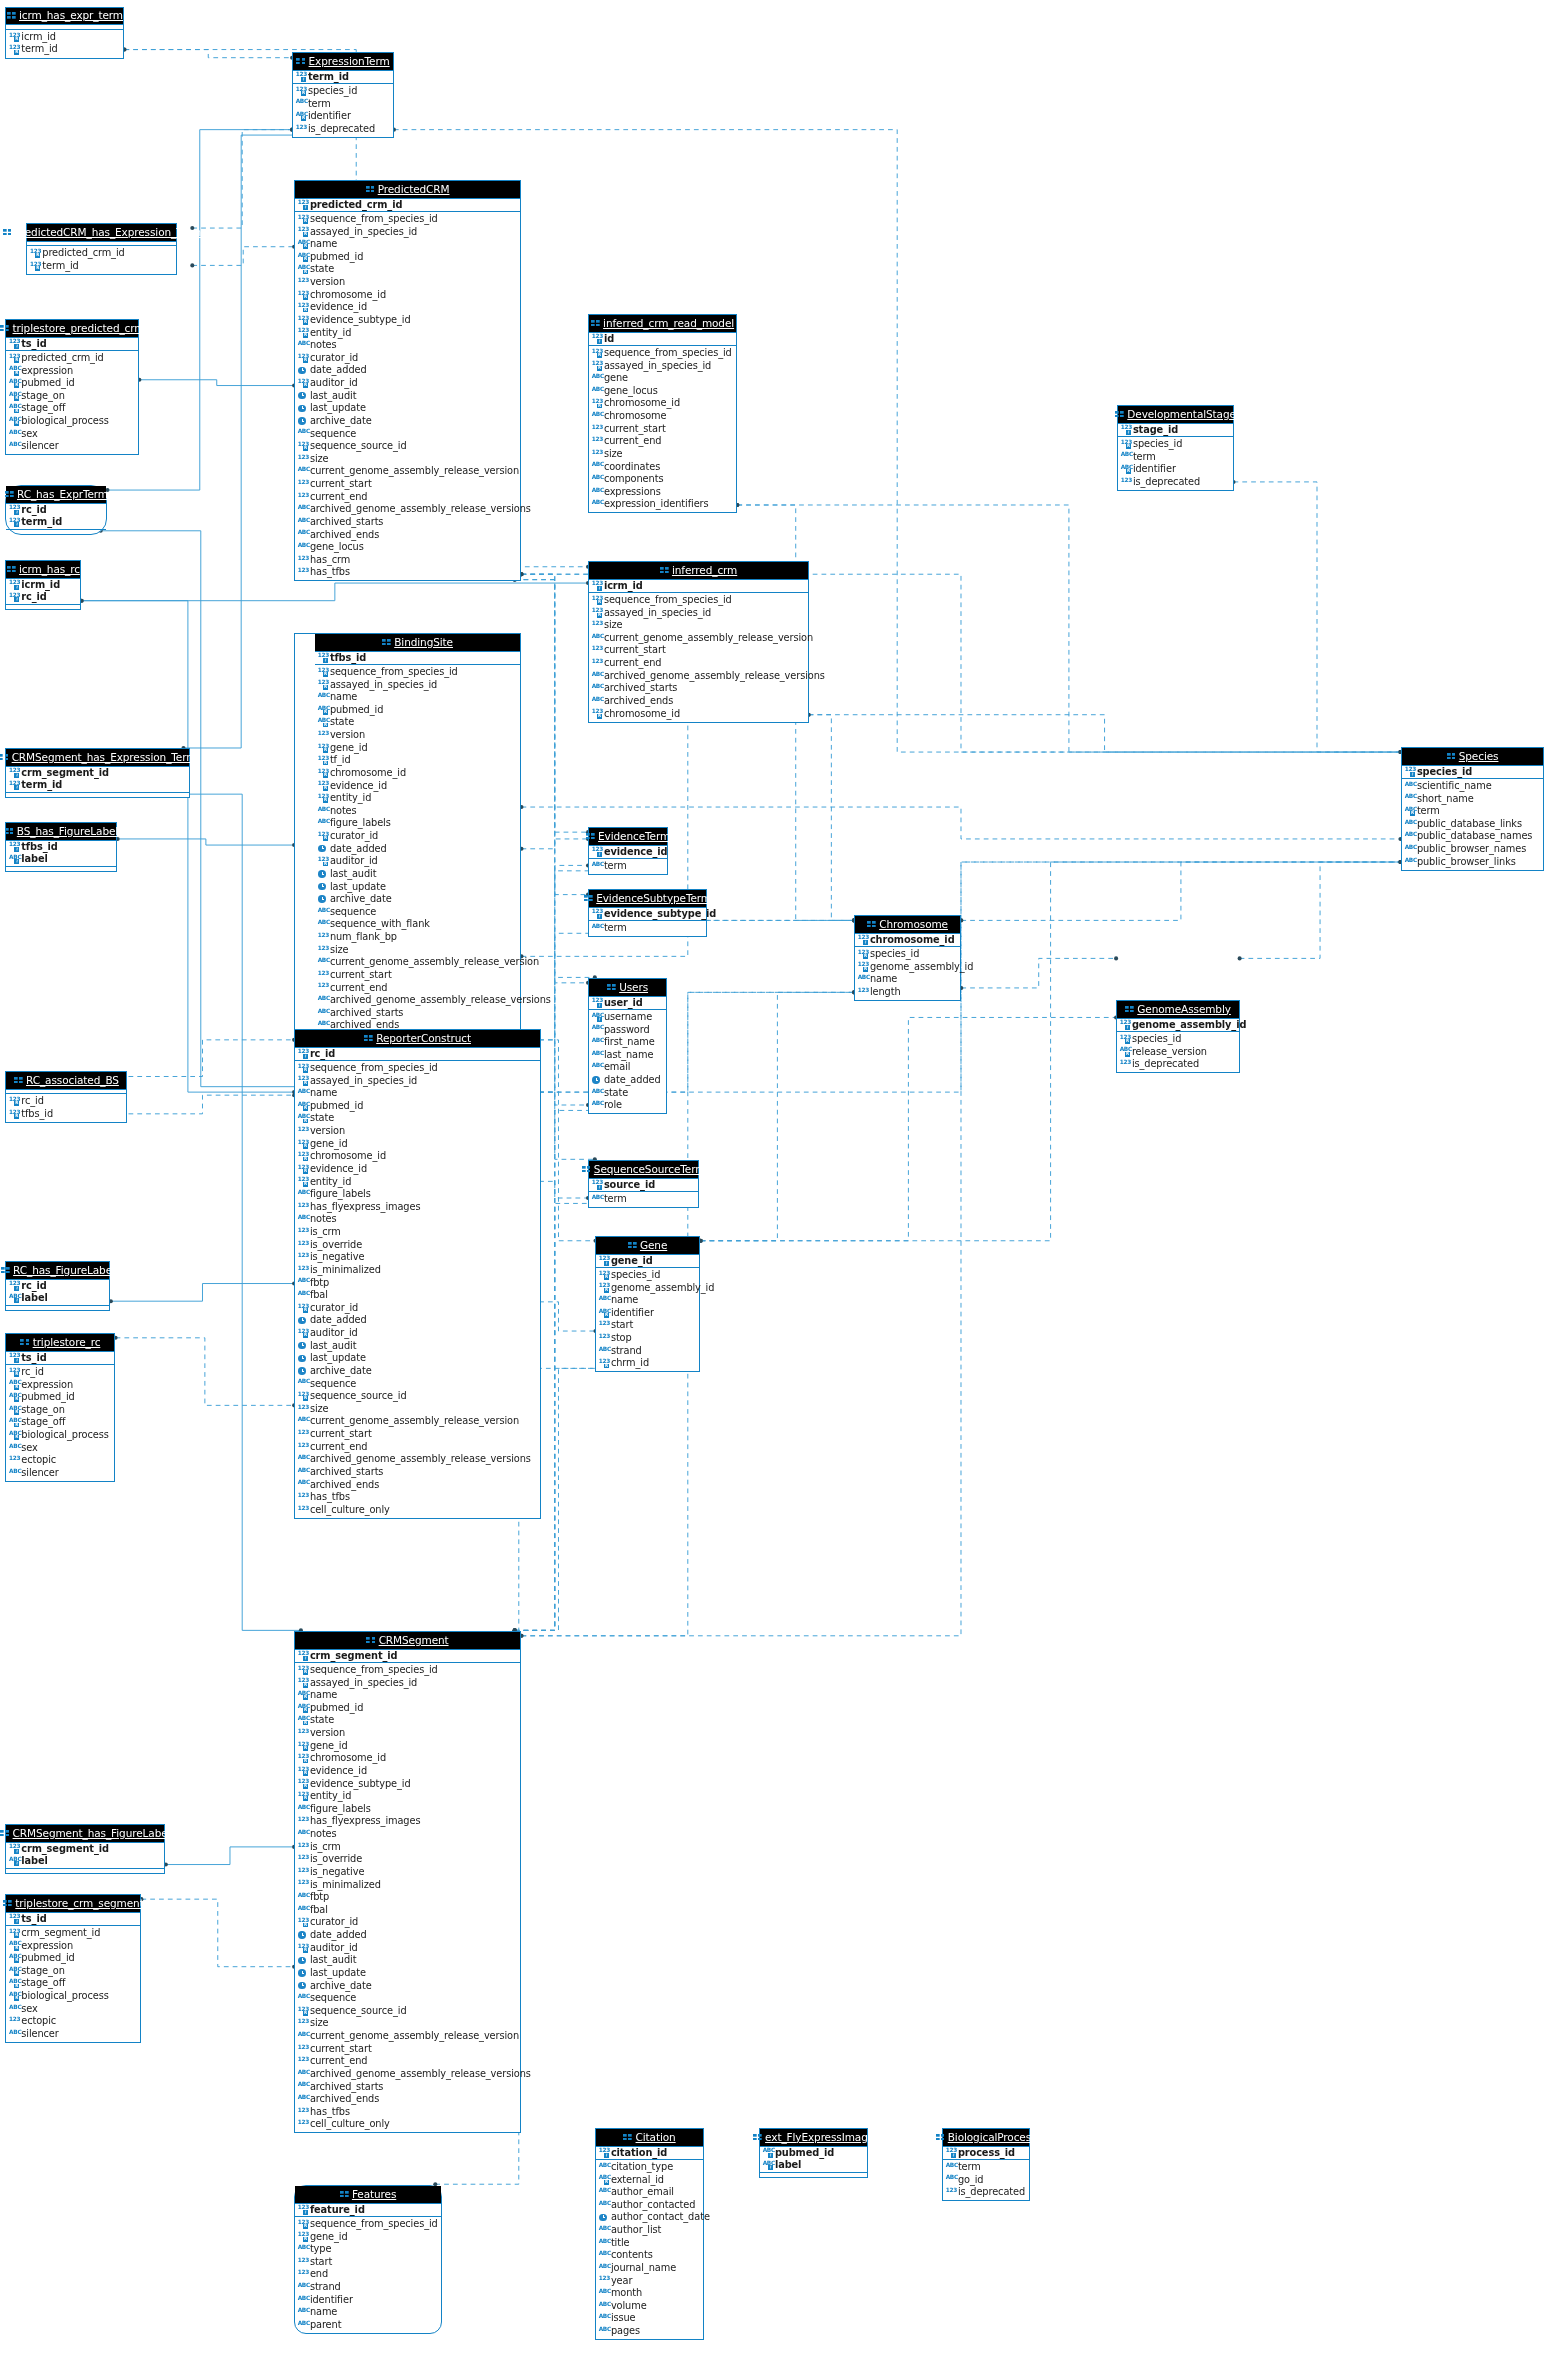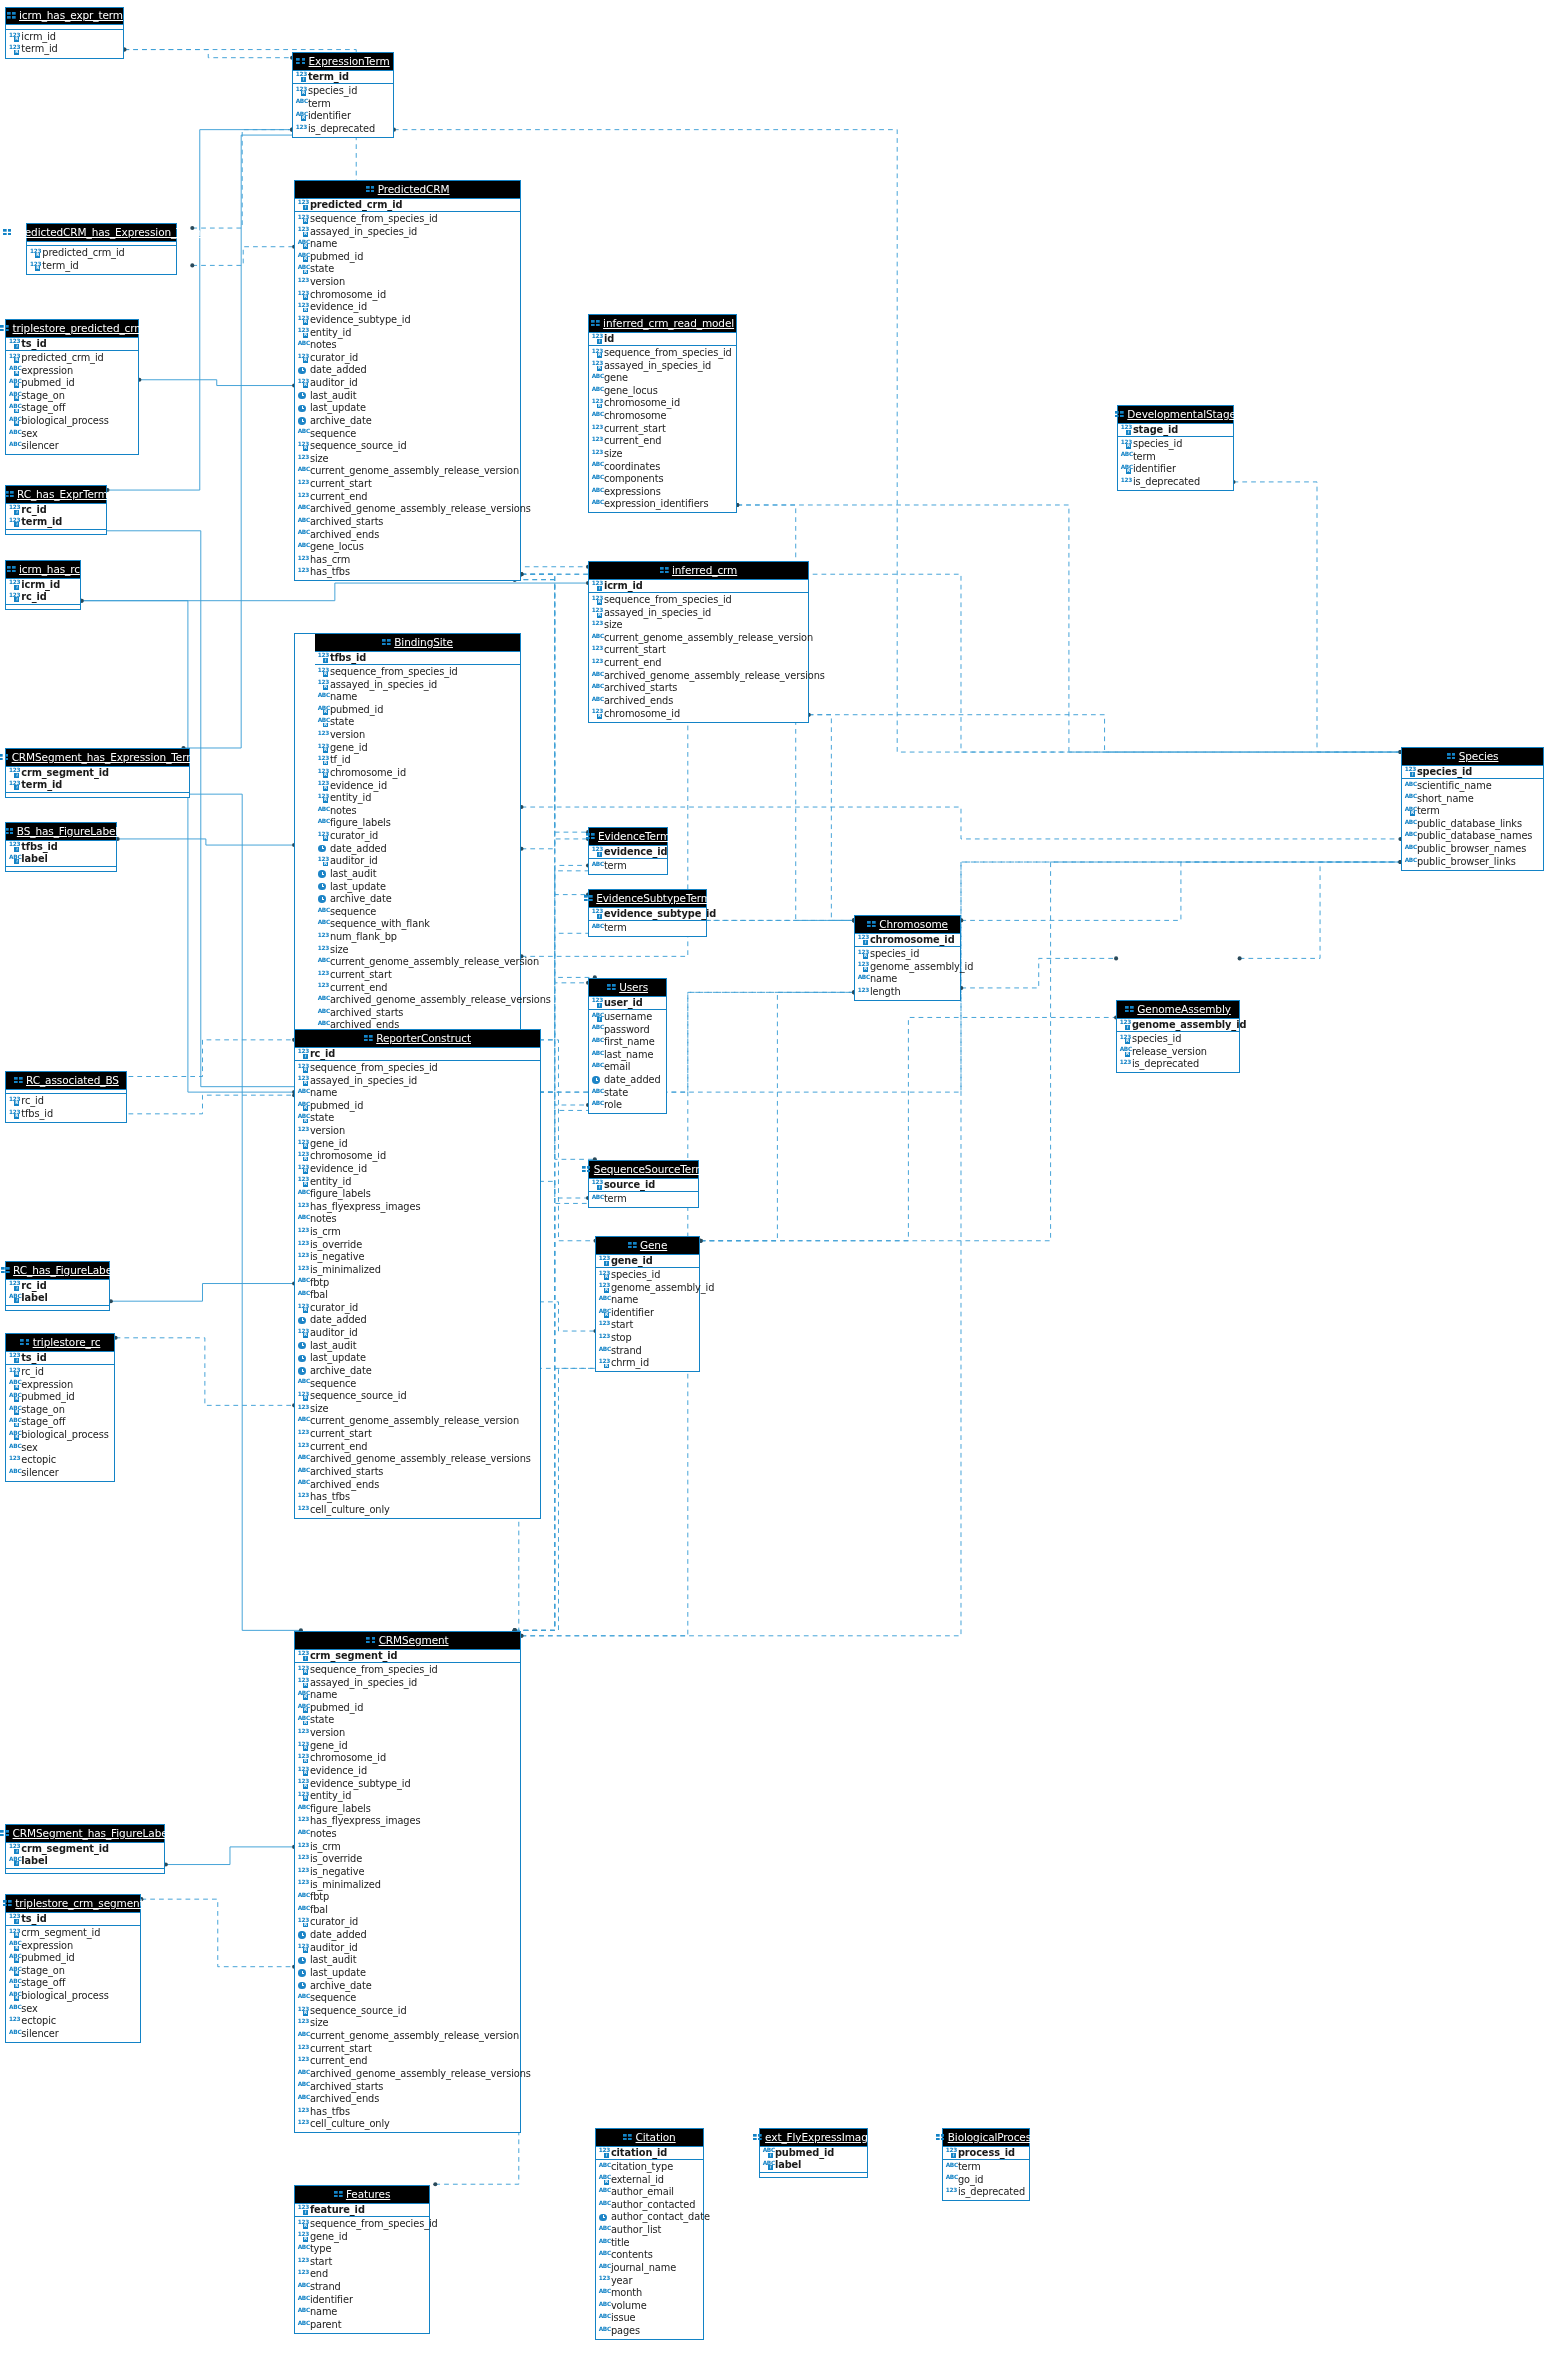--- a/index.html
+++ b/index.html
@@ -614,21 +614,21 @@
           <span class="nm">sex</span>
         </div>
         <div class="col">
           <span class="ic">
             <span class="t">ABC</span>
           </span>
           <span class="nm">silencer</span>
         </div>
       </div>
     </div>
-    <div class="tbl" style="left: 5.4px; top: 485px; width: 102px;">
+    <div class="tbl" style="left: 5.4px; top: 485px; width: 102px; border-radius: 16px;">
       <div class="tbl-hdr">
         <span class="tbl-ico"></span>
         <span class="tname">RC_has_ExprTerm</span>
       </div>
       <div class="pk-sec">
         <div class="col pk">
           <span class="ic">
             <span class="t">123</span>
             <span class="badge" style="font-size: 3.4px;">⚷</span>
           </span>
@@ -2358,21 +2358,21 @@
           <span class="nm">go_id</span>
         </div>
         <div class="col">
           <span class="ic">
             <span class="t">123</span>
           </span>
           <span class="nm">is_deprecated</span>
         </div>
       </div>
     </div>
-    <div class="tbl" style="left: 294px; top: 2185px; width: 136px;">
+    <div class="tbl" style="left: 294px; top: 2185px; width: 148px; border-radius: 12px;">
       <div class="tbl-hdr">
         <span class="tbl-ico"></span>
         <span class="tname">Features</span>
       </div>
       <div class="pk-sec">
         <div class="col pk">
           <span class="ic">
             <span class="t">123</span>
             <span class="badge" style="font-size: 3.4px;">⚷</span>
           </span>

